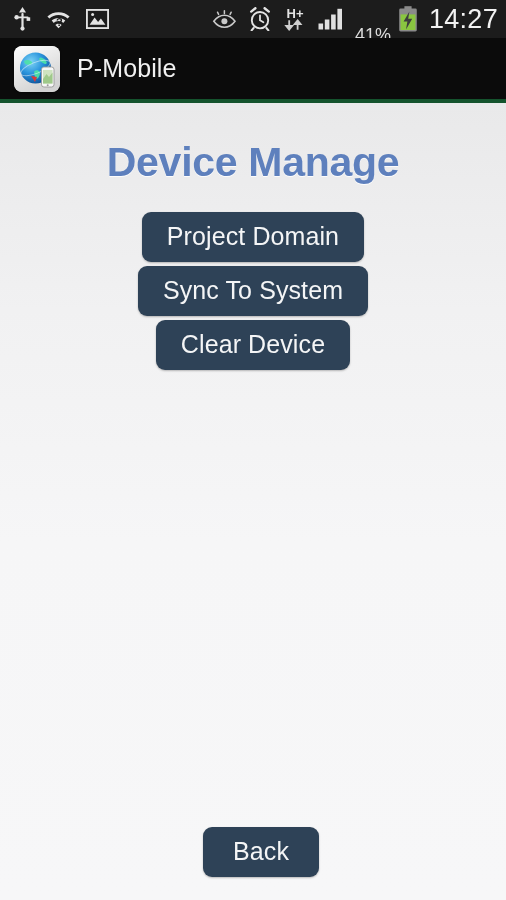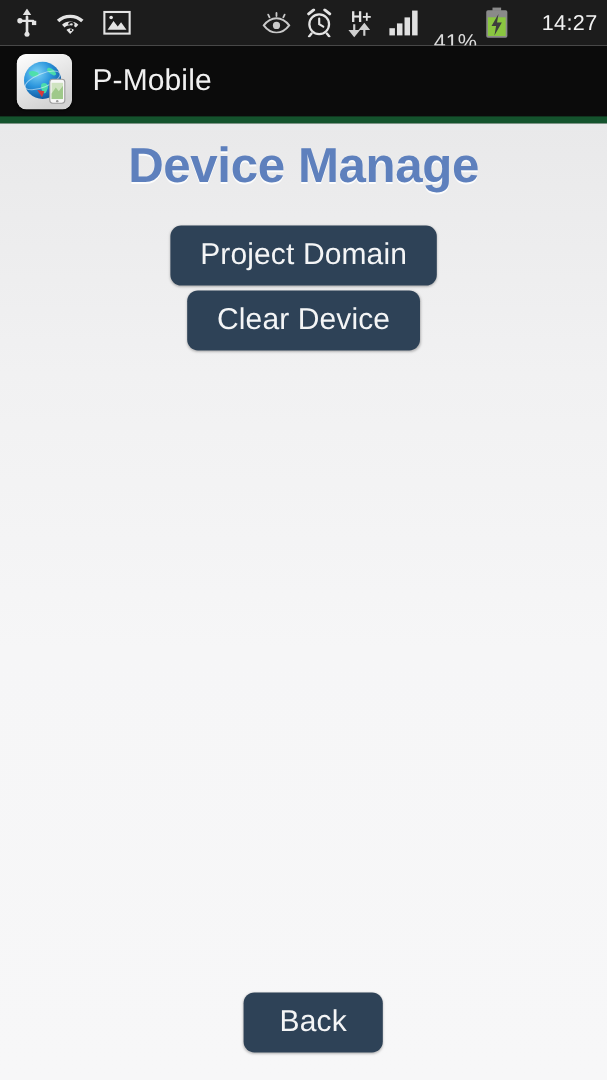--- a/index.html
+++ b/index.html
@@ -51,36 +51,36 @@
     line-height: 0;
   }
   .sb-batt-pct {
     color: #dcdcdc;
     font-size: 18px;
     margin-right: -4px;
     margin-top: 32px;
   }
   .sb-clock {
     color: #f2f2f2;
-    font-size: 18px;
+    font-size: 27px;
     font-weight: 400;
     letter-spacing: 0.3px;
-    margin-left: 16px;
+    margin-left: 0;
   }
 
   
   .action-bar {
     position: relative;
     height: 65px;
     background: #0b0b0b;
     display: flex;
     align-items: center;
     padding-left: 14px;
     flex: 0 0 auto;
-    border-bottom: 6px solid #14532d;
+    border-bottom: 4px solid #14532d;
     box-sizing: border-box;
   }
   .app-icon {
     width: 46px;
     height: 46px;
     border-radius: 8px;
     background: linear-gradient(150deg, #fdfdfd 0%, #e7e7e7 55%, #cfcfcf 100%);
     box-shadow: 0 1px 2px rgba(0,0,0,.55);
     position: relative;
     overflow: hidden;
@@ -100,21 +100,21 @@
     position: relative;
     flex: 1 1 auto;
     background: linear-gradient(to bottom, #e9e9ea 0%, #f1f1f2 26%, #f6f6f7 55%, #f7f7f8 100%);
     display: flex;
     flex-direction: column;
     align-items: center;
     overflow: hidden;
   }
 
   .screen-title {
-    margin-top: 12px;
+    margin-top: 36px;
     font-size: 41px;
     font-weight: bold;
     color: #5e80bd;
     letter-spacing: -0.3px;
     text-shadow: 0 1px 0 rgba(255,255,255,0.85);
   }
 
   .btn-stack {
     margin-top: 26px;
     display: flex;
@@ -290,20 +290,21 @@
     </div>
     <div class="app-title">P-Mobile</div>
   </div>
 
   <div class="content">
 
     <div class="screen-title">Device Manage</div>
 
     <div class="btn-stack">
       <button class="btn">Project Domain</button>
+      <button class="btn">Sync To System</button>
       <button class="btn">Clear Device</button>
     </div>
 
     <div class="spacer"></div>
 
     <div class="back-wrap">
       <button class="btn btn-back">Back</button>
     </div>
 
   </div>

